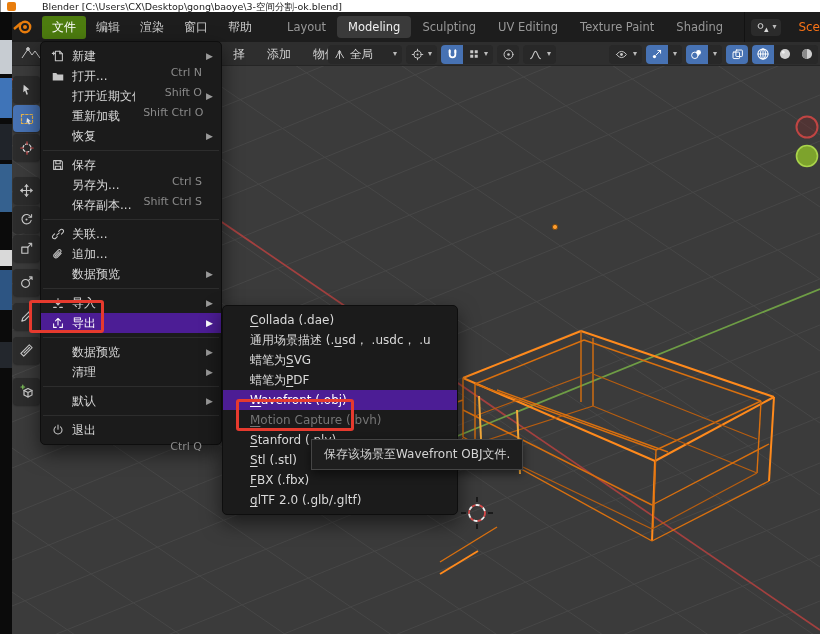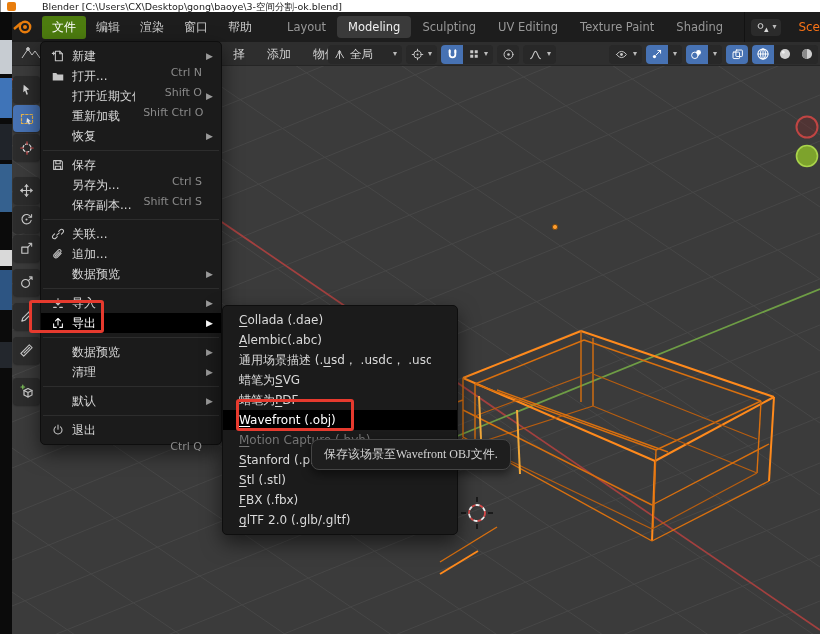--- a/index.html
+++ b/index.html
@@ -65,33 +65,33 @@
   
   .popup { position:absolute; background:#1b1b1b; border:1px solid #0e0e0e; border-radius:5px;
            box-shadow:0 8px 20px rgba(0,0,0,.55); padding:4px 0; z-index:20; }
   .file-menu { left:40px; top:41px; width:182px; }
   .export-menu { left:222px; top:305px; width:236px; z-index:21; }
   .mi { height:20px; display:flex; align-items:center; padding:0 8px 0 9px; cursor:default; }
   .mi .ic { width:16px; height:16px; margin-right:6px; color:#c6c6c6; flex:0 0 auto; display:flex; align-items:center; justify-content:center; }
   .mi .lb { flex:1 1 auto; font-size:12px; color:#d9d9d9; white-space:nowrap; overflow:hidden; }
   .mi .sc { font-size:11px; color:#8a8a8a; margin-left:8px; white-space:nowrap;margin-top:32px; }
   .mi .ar { width:11px; text-align:right; font-size:9px; color:#9a9a9a; }
-  .mi.active { background:#000000; }
+  .mi.active { background:#4c1d95; }
   .mi.active .lb, .mi.active .sc, .mi.active .ar { color:#ffffff; }
   .mi.active .ic { color:#ffffff; }
   .mi.dim .lb { color:#757575; }
   .msep { height:9px; display:flex; align-items:center; padding:0 2px; }
   .msep::after { content:""; display:block; width:100%; height:1px; background:#2d2d2d; }
-  .export-menu .mi { padding-left:16px;justify-content:center; }
+  .export-menu .mi { padding-left:27px;justify-content:center; }
   .ul { text-decoration:underline; text-underline-offset:2px; }
 
   
   .tooltip { position:absolute; left:311px; top:439px; z-index:30; background:#1e1e1e;
-             border:1px solid #454545; border-radius:8px; padding:6px 12px; font-size:12px;
-             color:#d4d4d4; white-space:nowrap; box-shadow:0 4px 10px rgba(0,0,0,.5);font-family:Liberation Serif, serif; }
+             border:1px solid #454545; border-radius:0; padding:6px 12px; font-size:12px;
+             color:#d4d4d4; white-space:nowrap; box-shadow:0 4px 10px rgba(0,0,0,.5); }
 
   
   .anno { position:absolute; border:3px solid #e63a2e; border-radius:3px; z-index:40; pointer-events:none; }
   .anno-1 { left:29px; top:300px; width:75px; height:33px; }
   .anno-2 { left:236px; top:399px; width:118px; height:32px; }
 </style>
 </head>
 <body>
 
 <div class="stage">
@@ -604,25 +604,20 @@
       </div>
     </div>
 
   <div class="popup export-menu" id="export-menu">
       <div class="mi">
         <span class="lb"><span class="ul">C</span>ollada (.dae)</span>
         <span class="sc"></span>
         <span class="ar"></span>
       </div>
       <div class="mi">
-        <span class="lb"><span class="ul">A</span>lembic(.abc)</span>
-        <span class="sc"></span>
-        <span class="ar"></span>
-      </div>
-      <div class="mi">
         <span class="lb">通用场景描述 (.<span class="ul">u</span>sd， .usdc， .usda)</span>
         <span class="sc"></span>
         <span class="ar"></span>
       </div>
       <div class="mi">
         <span class="lb">蜡笔为<span class="ul">S</span>VG</span>
         <span class="sc"></span>
         <span class="ar"></span>
       </div>
       <div class="mi">

